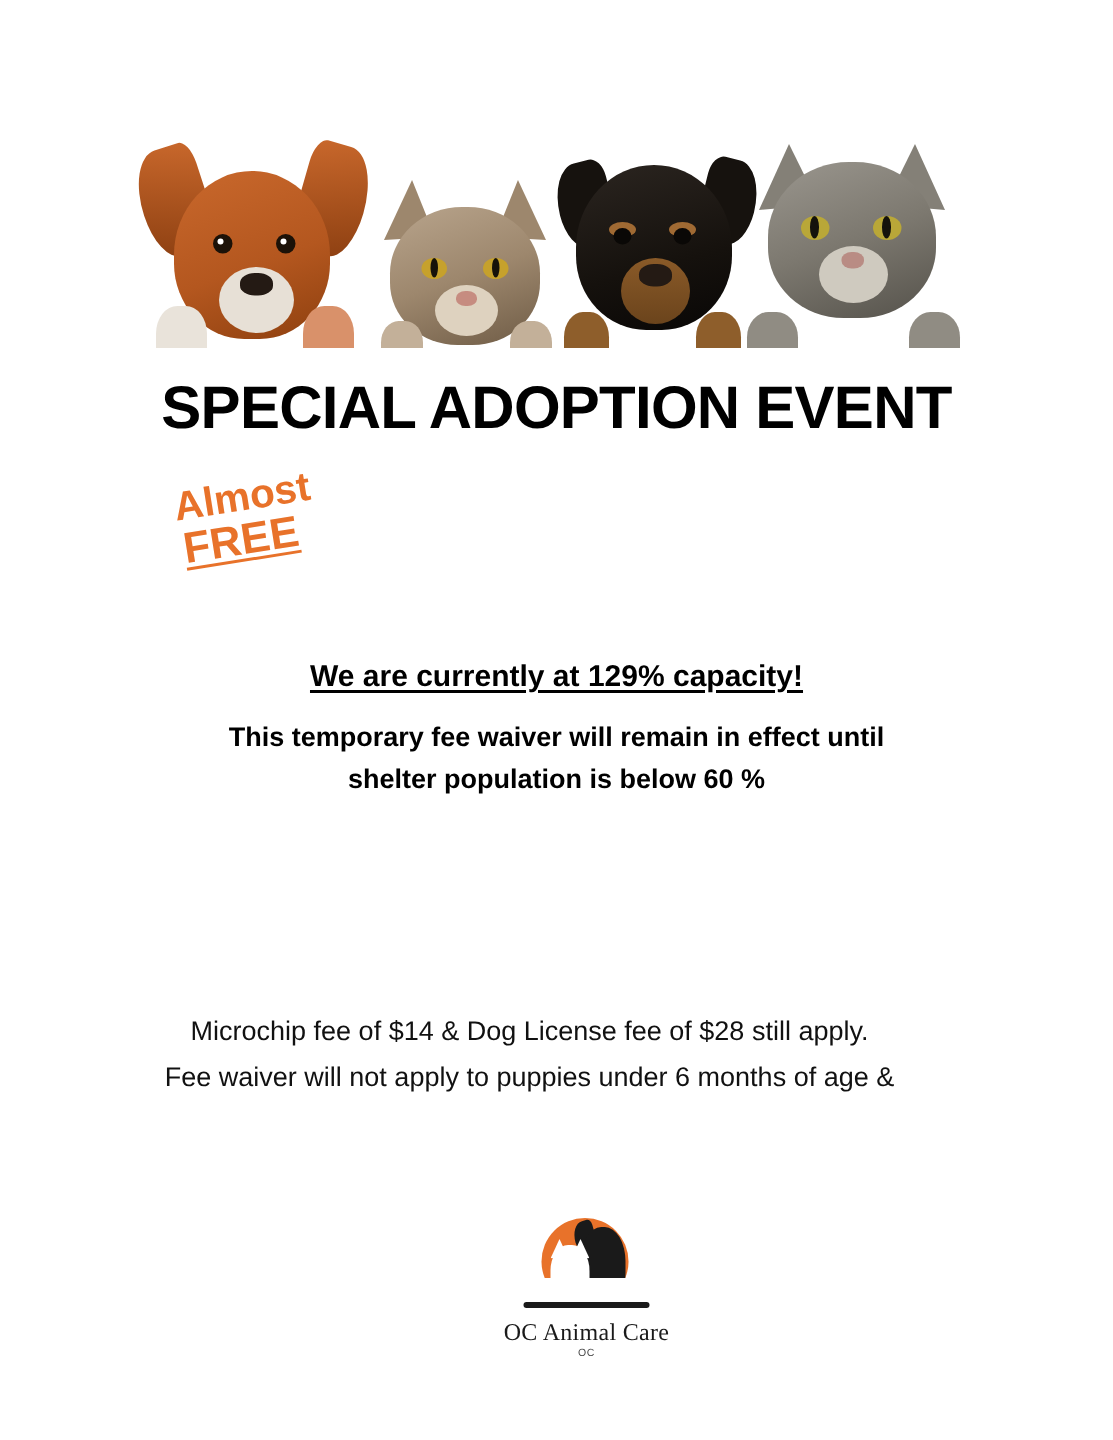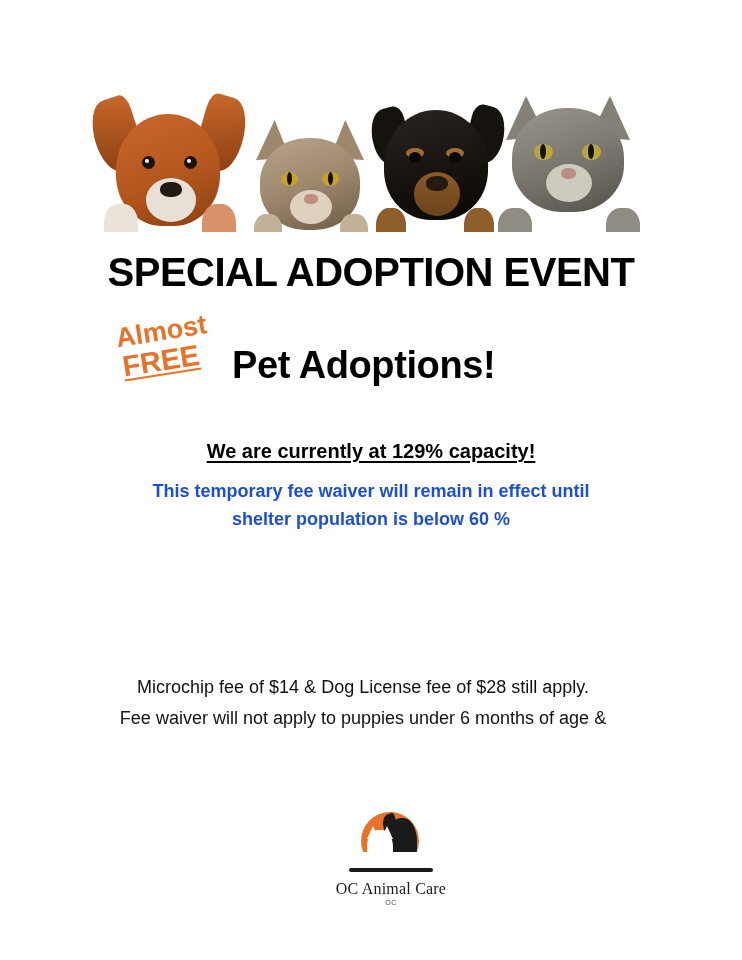--- a/index.html
+++ b/index.html
@@ -268,41 +268,41 @@
     text-underline-offset: 3px;
   }
 
   
   .waiver {
     position: absolute;
     top: 478px;
     left: 0;
     width: 742px;
     text-align: center;
-    color: #1d4ed8;
+    color: #000000;
     font-size: 18px;
     font-weight: bold;
     line-height: 1.55;
   }
 
   
   .body-1 {
     position: absolute;
     top: 567px;
     left: 71px;
     width: 600px;
     text-align: center;
     font-size: 18px;
     line-height: 1.65;
     color: #111111;
   }
   .body-2 {
     position: absolute;
     top: 672px;
-    left: 48px;
+    left: 38px;
     width: 630px;
     text-align: center;
     font-size: 18px;
     line-height: 1.72;
     color: #111111;
   }
 
   
   .logo-wrap {
     position: absolute;
@@ -472,21 +472,20 @@
 
   <div class="ledge"></div>
 
   <div class="headline">SPECIAL ADOPTION EVENT</div>
 
   <div class="subhead-row">
     <div class="almost-free">
       <span class="almost">Almost</span>
       <span class="free">FREE</span>
     </div>
-    <div class="pet-adoptions">Pet Adoptions!</div>
   </div>
 
   <div class="capacity">We are currently at 129% capacity!</div>
 
   <div class="waiver">
     <div>This temporary fee waiver will remain in effect until</div>
     <div>shelter population is below 60 %</div>
   </div>
 
 

